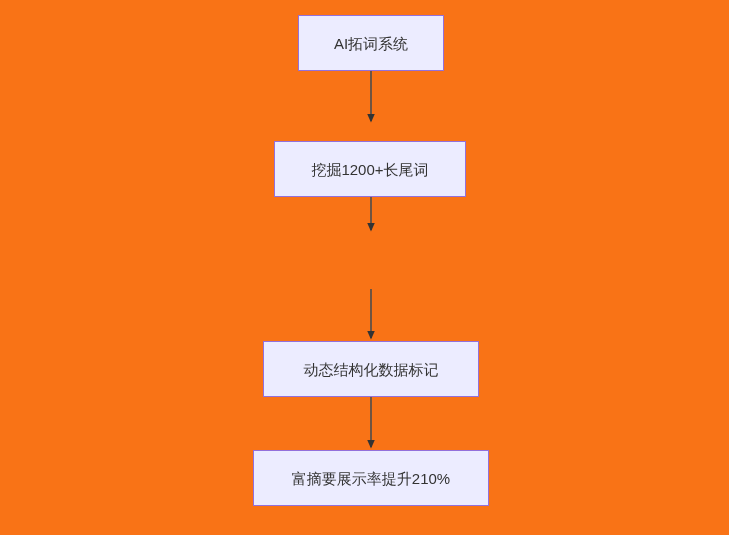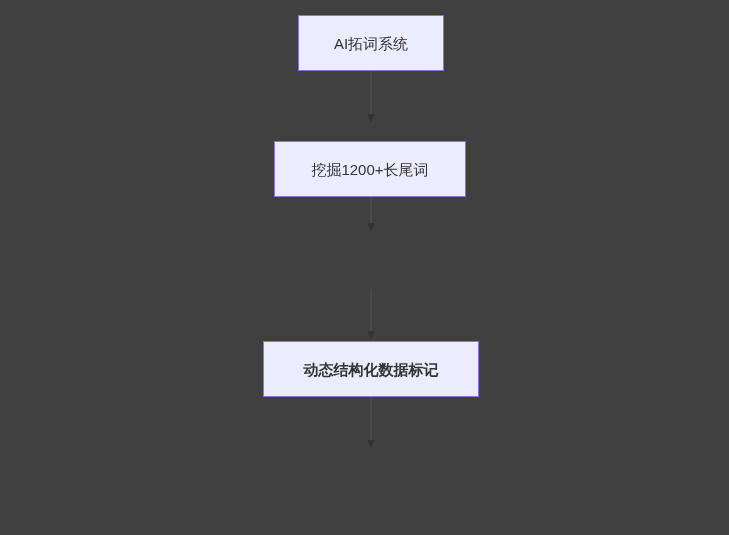--- a/index.html
+++ b/index.html
@@ -5,42 +5,42 @@
   html, body {
     margin: 0;
     padding: 0;
     background: #f8f8f8;
     font-family: "Liberation Sans", "DejaVu Sans", sans-serif;
   }
   #stage {
     position: relative;
     width: 729px;
     height: 535px;
-    background: #404040;
+    background: #f97316;
     overflow: hidden;
   }
   .flow-node {
     position: absolute;
     box-sizing: border-box;
     height: 56px;
     background: #ECECFF;
     border: 1px solid #9370DB;
     display: flex;
     align-items: center;
     justify-content: center;
     color: #333333;
     font-size: 15px;
     line-height: 1;
     white-space: nowrap;
   }
   .flow-node span { padding: 0 6px; }
   #node-1 { left: 298px; top: 15px;  width: 146px; }
   #node-2 { left: 274px; top: 141px; width: 192px; text-align: center; }
   #node-3 { left: 259px; top: 233px; width: 224px; }
-  #node-4 { left: 263px; top: 341px; width: 216px; font-weight: bold; }
+  #node-4 { left: 263px; top: 341px; width: 216px; }
   #node-5 { left: 253px; top: 450px; width: 236px; }
   #edges {
     position: absolute;
     left: 0;
     top: 0;
     width: 729px;
     height: 535px;
     pointer-events: none;
   }
   .edge-line {
@@ -72,14 +72,17 @@
 
   <div id="node-2" class="flow-node">
     <span>挖掘1200+长尾词</span>
   </div>
 
 
   <div id="node-4" class="flow-node">
     <span>动态结构化数据标记</span>
   </div>
 
+  <div id="node-5" class="flow-node">
+    <span>富摘要展示率提升210%</span>
+  </div>
 
 </div>
 
 </body></html>

